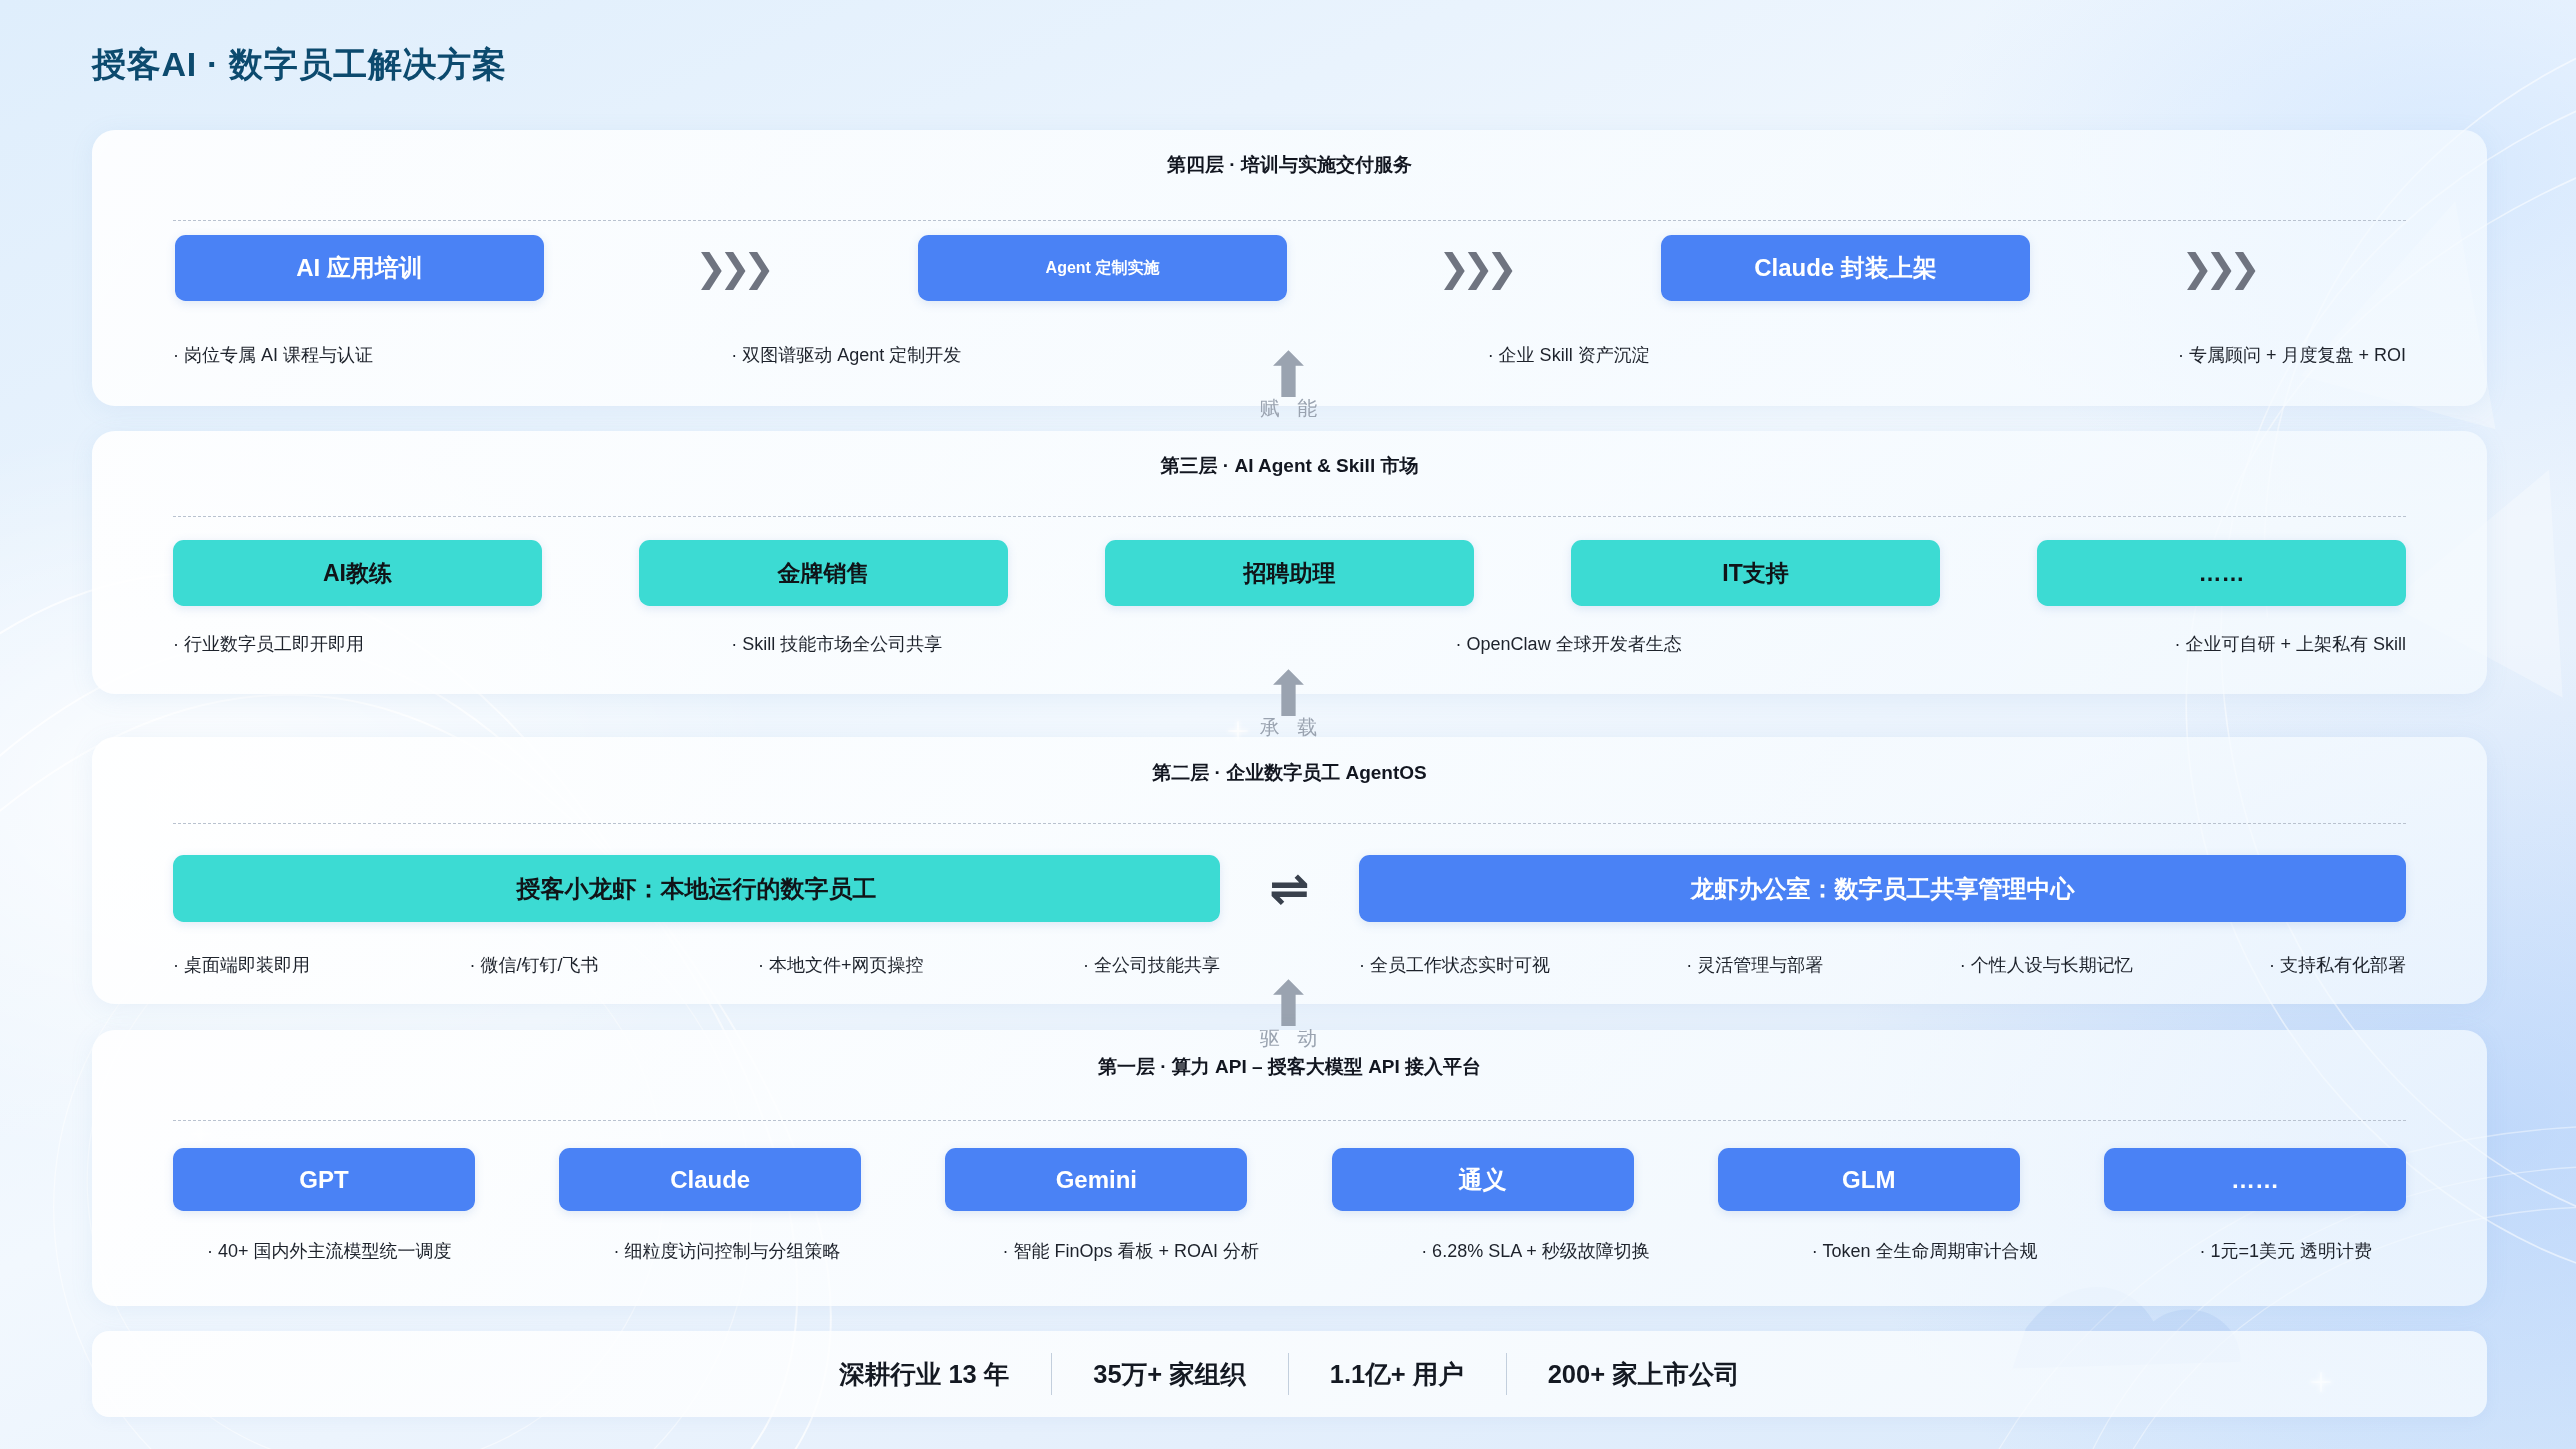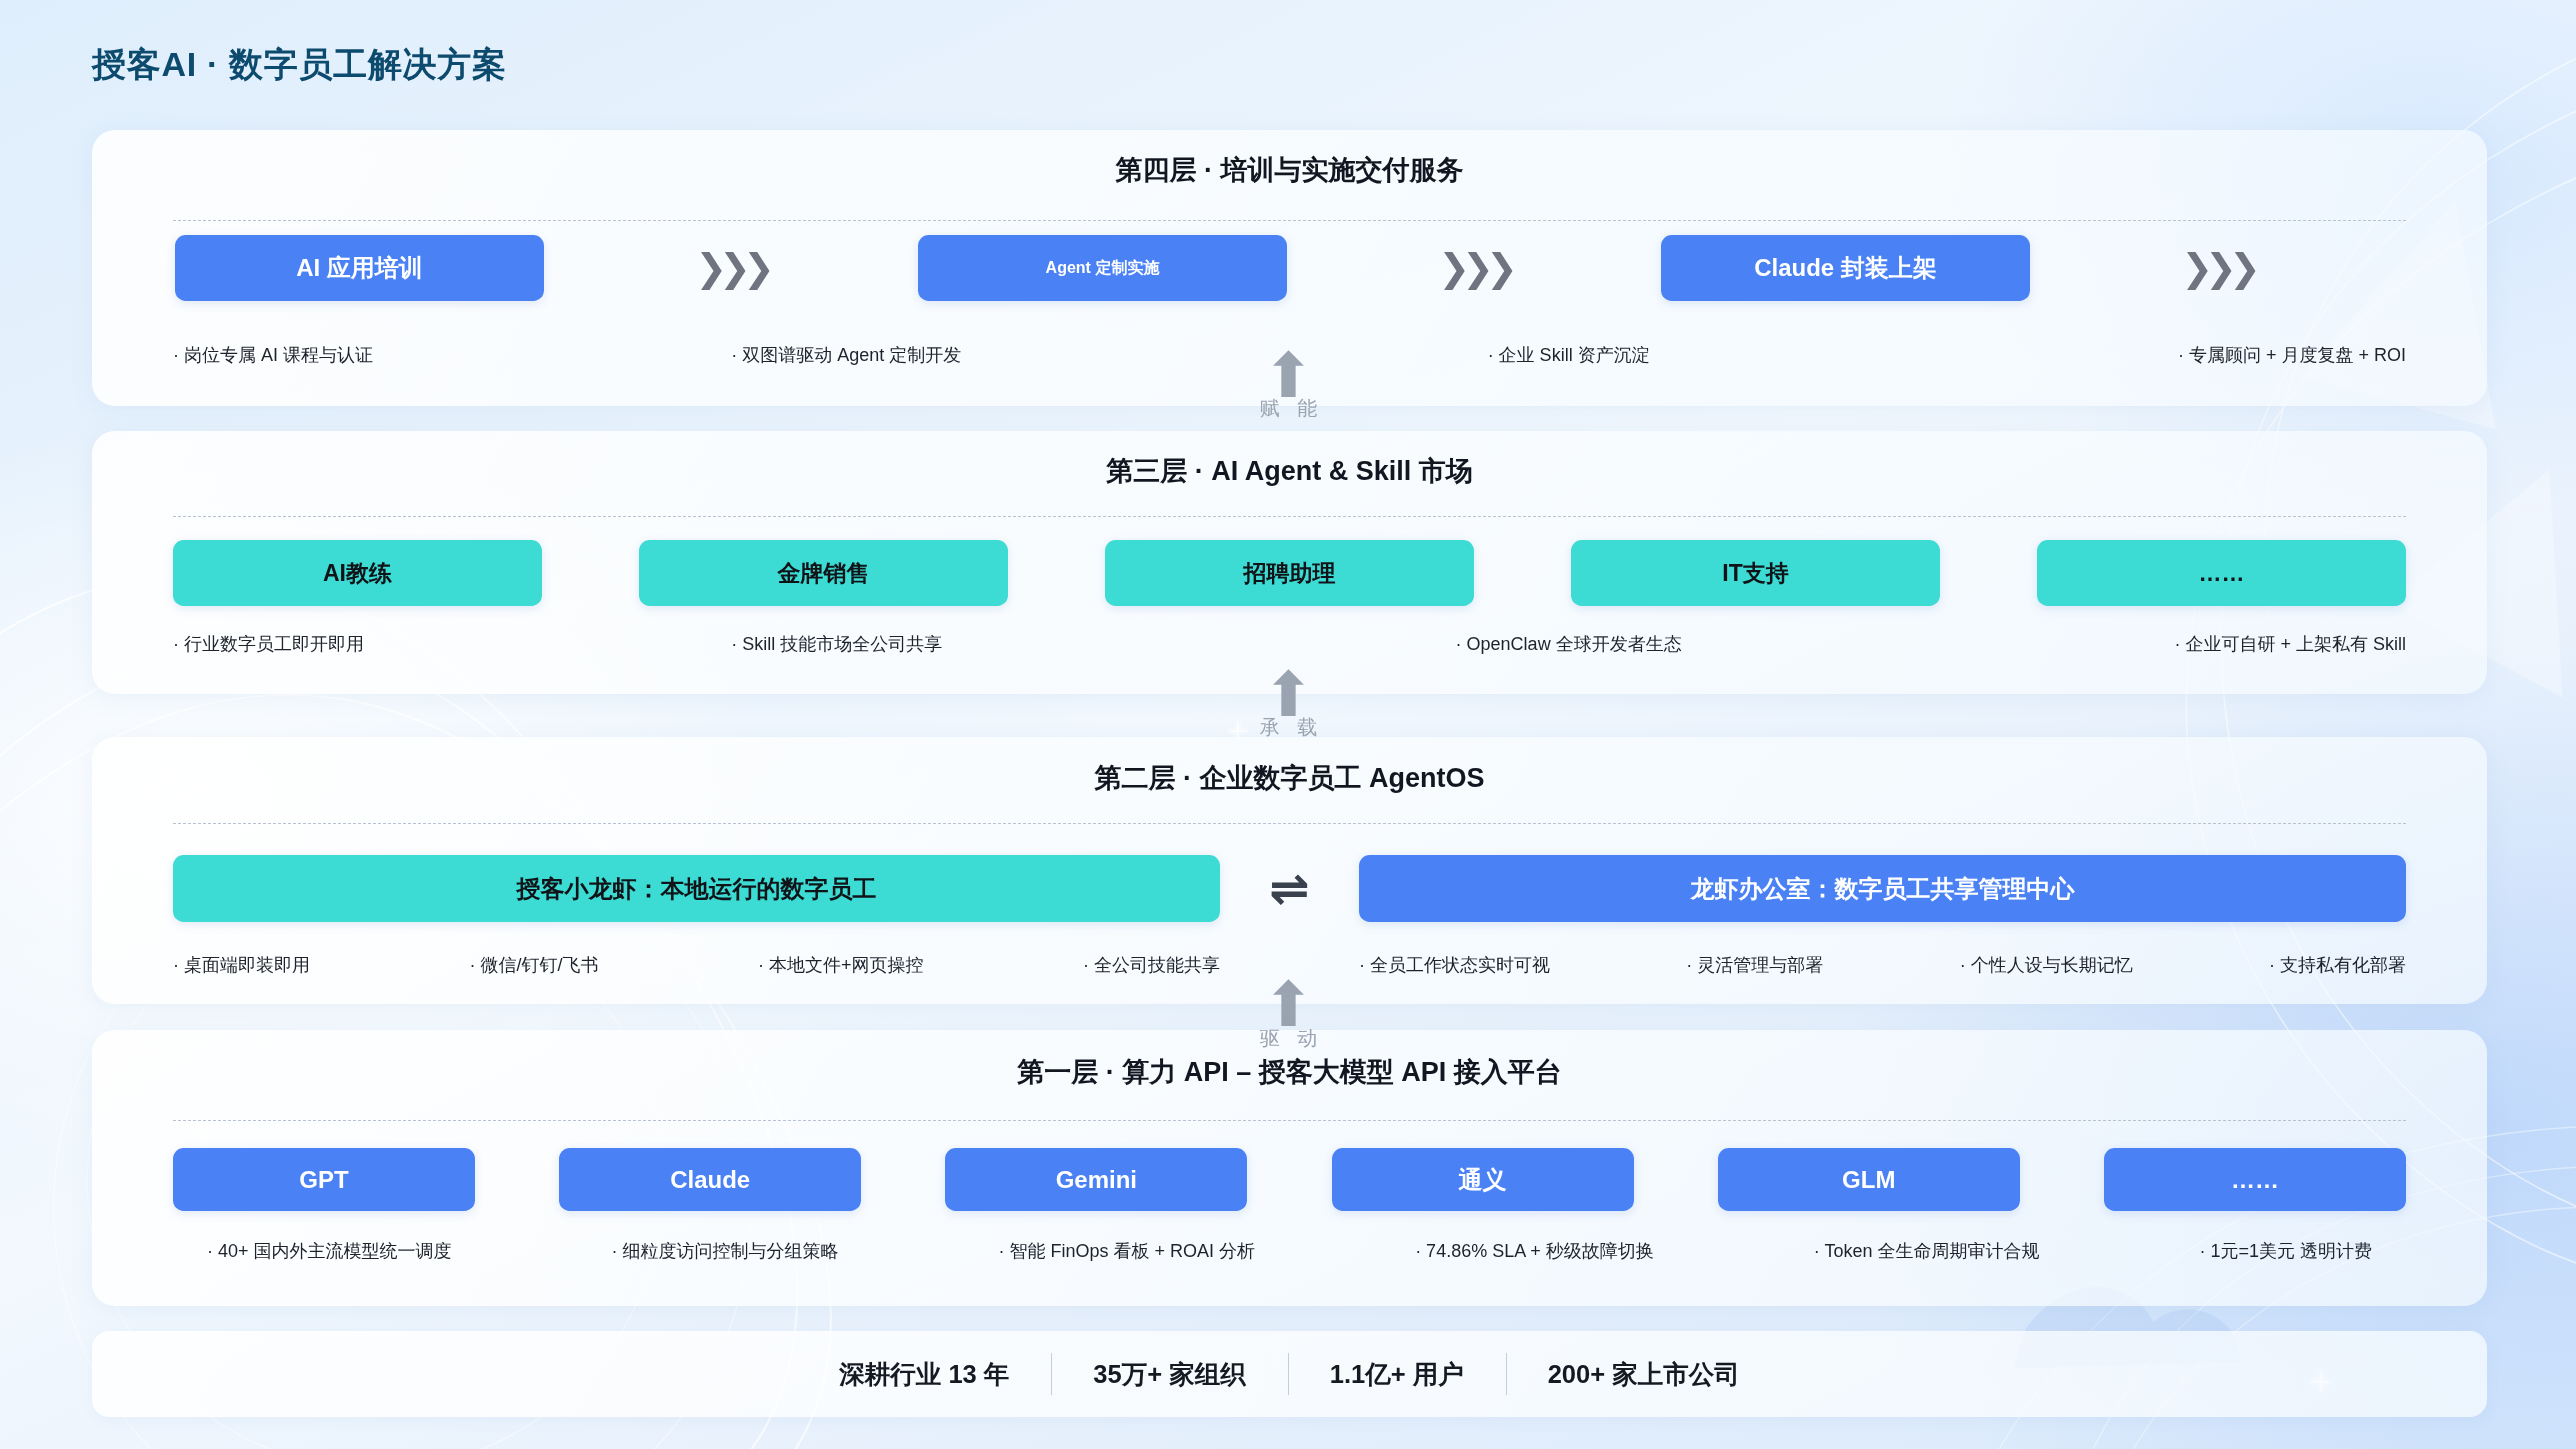--- a/index.html
+++ b/index.html
@@ -35,21 +35,21 @@
 
   
   .layer{
     position:absolute;left:92px;width:2395px;
     background:linear-gradient(120deg,rgba(255,255,255,.90) 0%,rgba(250,253,255,.80) 48%,rgba(244,250,255,.72) 100%);
     border-radius:23px;
     box-shadow:0 4px 23px rgba(110,155,210,.10);
   }
   .layer-title{
     width:100%;text-align:center;
-    font-size:27px;font-weight:700;color:#121620;
+    font-size:19px;font-weight:700;color:#121620;
     white-space:nowrap;
   }
   .divider{
     position:absolute;left:81px;right:81px;height:0;
     border-top:1.3px dashed #b9c2cf;
   }
   .cards{
     position:absolute;left:0;right:0;display:flex;align-items:center;
   }
   .card{
@@ -274,21 +274,21 @@
       </div>
       <div class="card blue" style="width:302px;height:63px;font-size:24px">
         <span>……</span>
       </div>
     </div>
 
     <div class="bullets" style="top:209px;padding:0 115px;justify-content:space-between">
       <span>· 40+ 国内外主流模型统一调度</span>
       <span>· 细粒度访问控制与分组策略</span>
       <span>· 智能 FinOps 看板 + ROAI 分析</span>
-      <span>· 74.86% SLA + 秒级故障切换</span>
+      <span>· 6.28% SLA + 秒级故障切换</span>
       <span>· Token 全生命周期审计合规</span>
       <span>· 1元=1美元 透明计费</span>
     </div>
   </div>
 
   <div class="statsbar">
     <div class="stat">深耕行业 13 年</div>
     <div class="stat">35万+ 家组织</div>
     <div class="stat">1.1亿+ 用户</div>
     <div class="stat">200+ 家上市公司</div>

